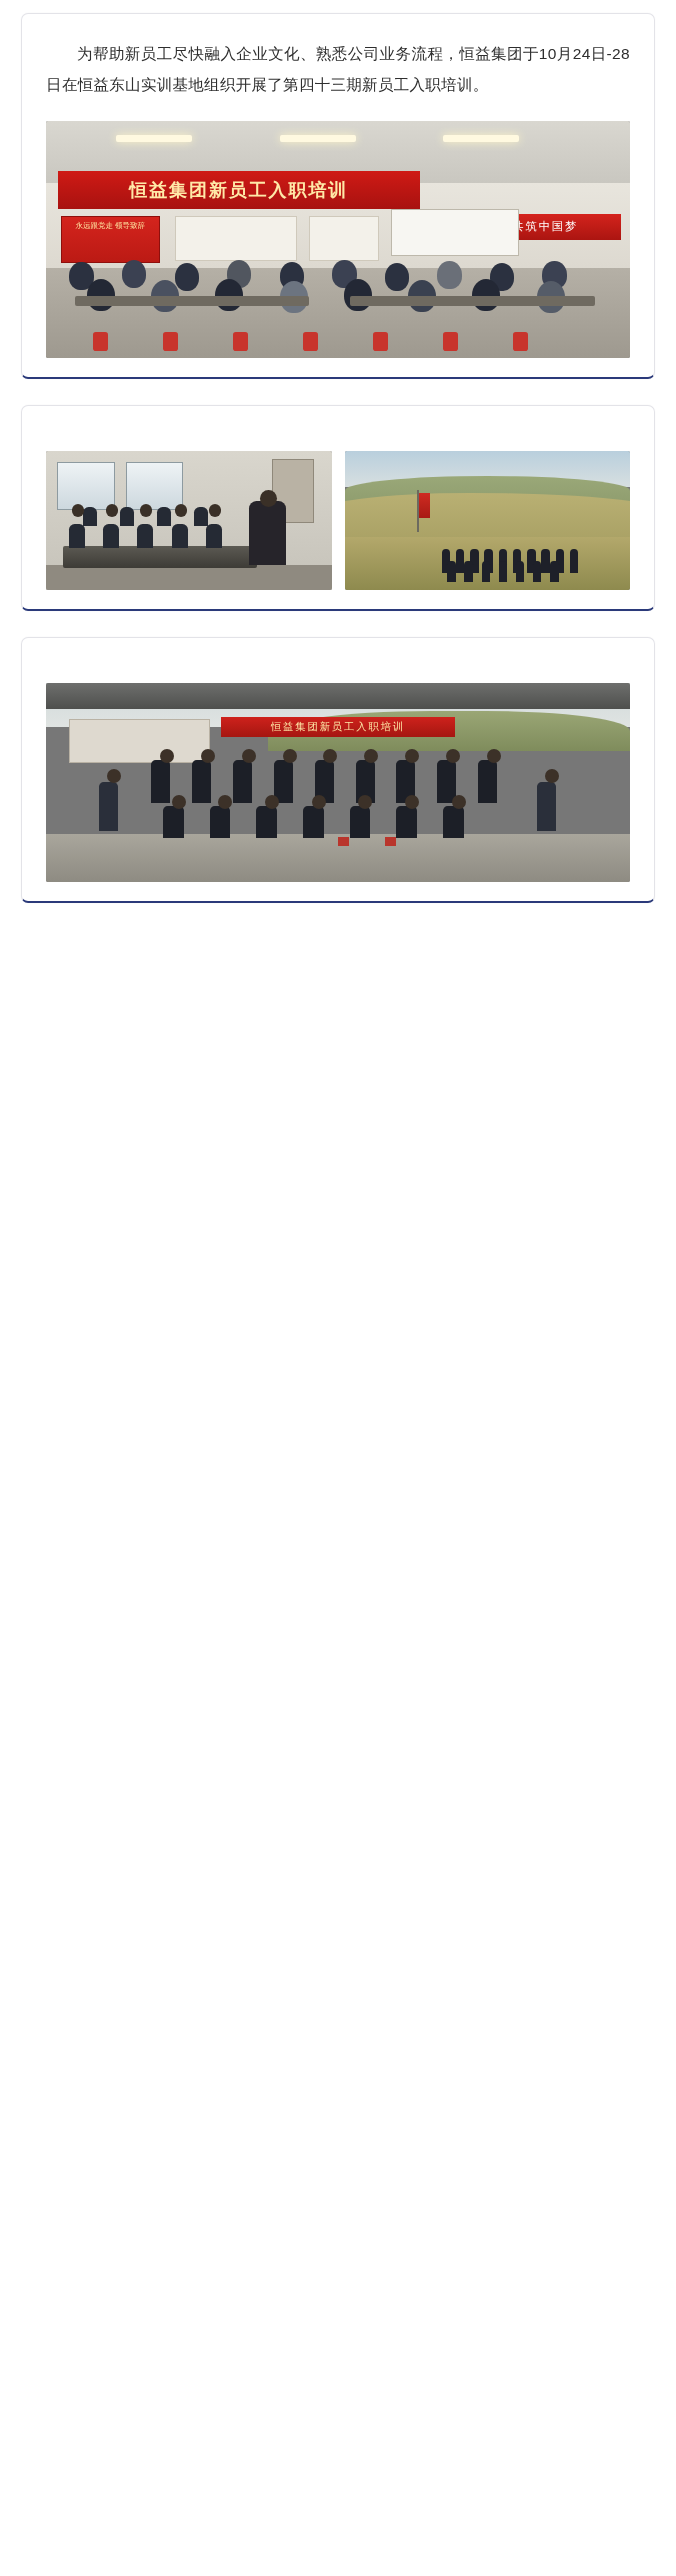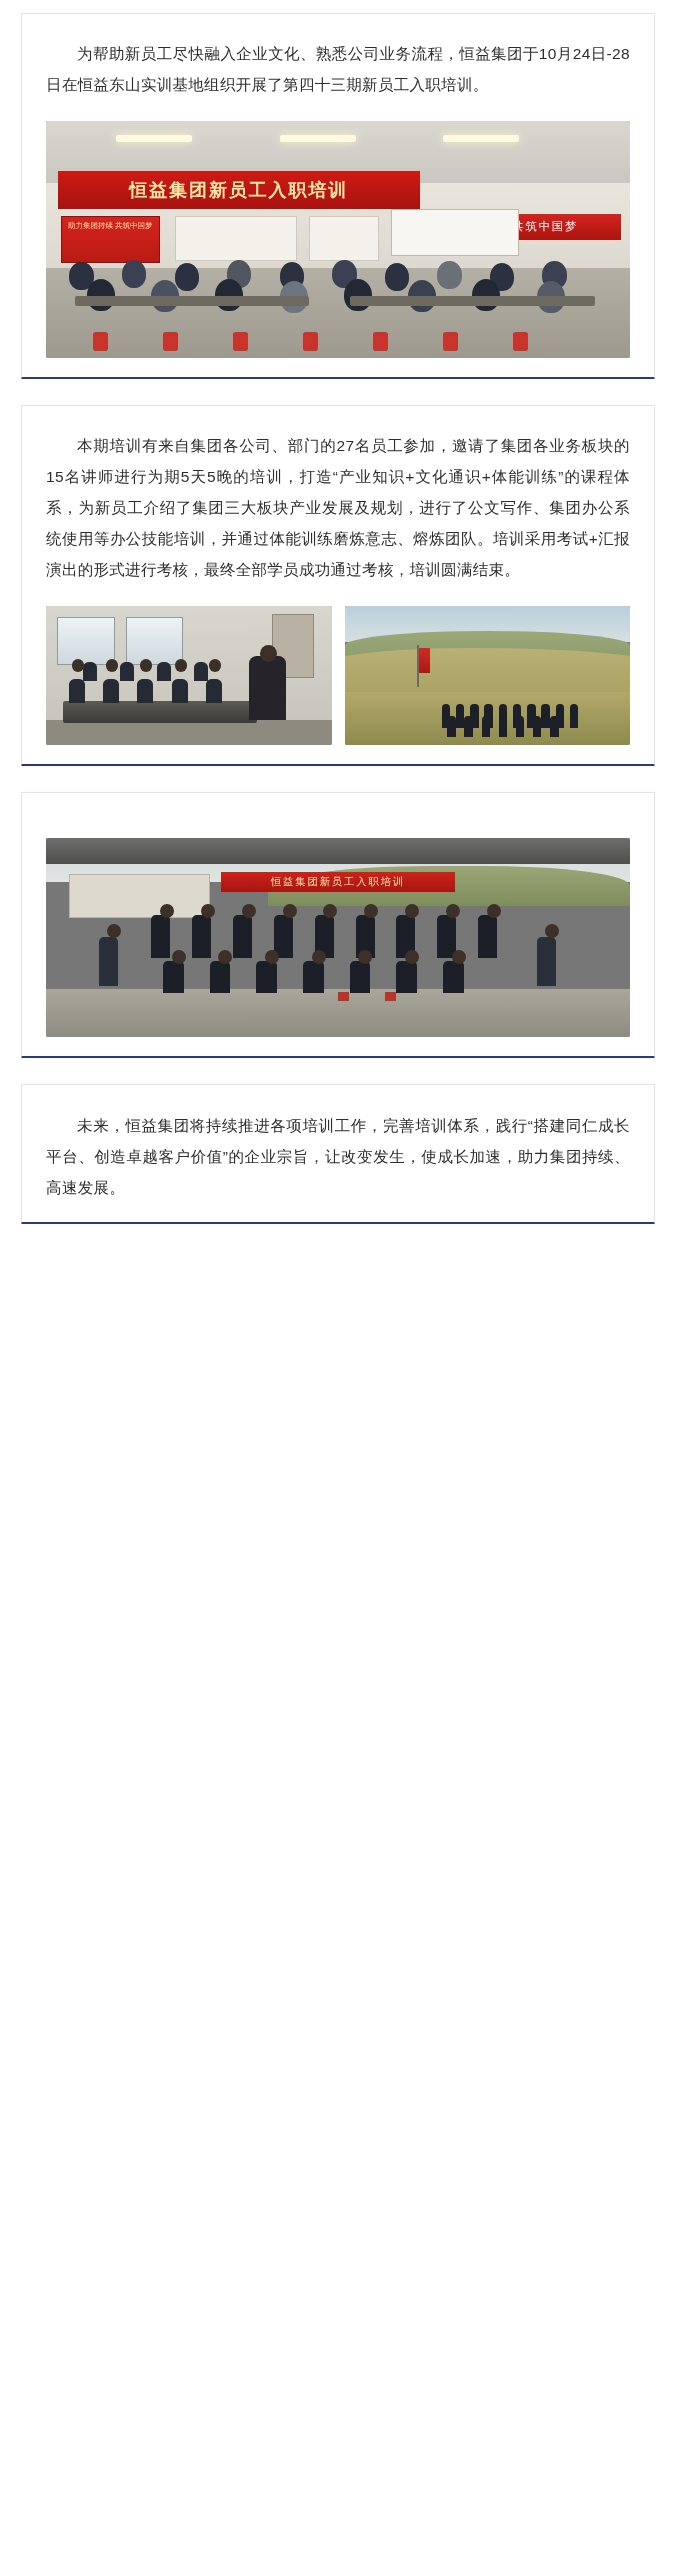--- a/index.html
+++ b/index.html
@@ -15,21 +15,21 @@
     background: #ffffff;
     padding: 13px 20.7px 17px 20.7px;
     display: flex;
     flex-direction: column;
     gap: 26px;
   }
   .card {
     background: #ffffff;
     border: 0.9px solid #e3e3e8;
     border-bottom: 2.8px solid #2b3a7a;
-    border-radius: 1px;
+    border-radius: 7px;
     padding: 24.4px 24.4px 19px 24.4px;
     box-shadow: 0 0 0 0.9px rgba(0,0,0,0.01);
   }
   .para {
     font-size: 15.5px;
     line-height: 2.0;
     color: #2e2e2e;
     text-align: justify;
     text-indent: 2em;
     letter-spacing: 0.3px;
@@ -183,21 +183,21 @@
     <div class="photo-wrap">
       <div class="photo p1">
         <div class="ceiling"></div>
         <div class="light" style="left:12%;"></div>
         <div class="light" style="left:40%;"></div>
         <div class="light" style="left:68%;"></div>
         <div class="wall"></div>
 
         <div class="banner">恒益集团新员工入职培训</div>
         <div class="banner-right">共筑中国梦</div>
-        <div class="poster-left">助力集团持续 共筑中国梦</div>
+        <div class="poster-left">永远跟党走 领导致辞</div>
 
         <div class="board"></div>
         <div class="board b2"></div>
         <div class="screen"></div>
 
         <div class="floor"></div>
 
         <div class="crowd">
           <div class="head" style="left:4%;  top:18%; width:24.4px; height:28px;"></div>
           <div class="head" style="left:13%; top:16%; width:24.4px; height:28px; background:#3b4152;"></div>
@@ -228,21 +228,20 @@
         <div class="stool" style="left:32%;"></div>
         <div class="stool" style="left:44%;"></div>
         <div class="stool" style="left:56%;"></div>
         <div class="stool" style="left:68%;"></div>
         <div class="stool" style="left:80%;"></div>
       </div>
     </div>
   </div>
 
   <div class="card">
-    <p class="para">本期培训有来自集团各公司、部门的27名员工参加，邀请了集团各业务板块的15名讲师进行为期5天5晚的培训，打造“产业知识+文化通识+体能训练”的课程体系，为新员工介绍了集团三大板块产业发展及规划，进行了公文写作、集团办公系统使用等办公技能培训，并通过体能训练磨炼意志、熔炼团队。培训采用考试+汇报演出的形式进行考核，最终全部学员成功通过考核，培训圆满结束。</p>
 
     <div class="photo-row">
 
       <div class="photo p2 p2a">
         <div class="wall"></div>
         <div class="window" style="left:4%;"></div>
         <div class="window" style="left:28%;"></div>
         <div class="door"></div>
         <div class="floor"></div>
         <div class="desk"></div>
@@ -342,18 +341,15 @@
         <div class="chair" style="left:58%;"></div>
 
         <div class="pp" style="left:9%;  bottom:26%; width:19px; height:49px; background:#2a2f3a;"></div>
         <div class="ph" style="left:10.5%; bottom:50%; width:14px; height:14px;"></div>
         <div class="pp" style="left:84%; bottom:26%; width:19px; height:49px; background:#2a2f3a;"></div>
         <div class="ph" style="left:85.5%; bottom:50%; width:14px; height:14px;"></div>
       </div>
     </div>
   </div>
 
-  <div class="card">
-    <p class="para">未来，恒益集团将持续推进各项培训工作，完善培训体系，践行“搭建同仁成长平台、创造卓越客户价值”的企业宗旨，让改变发生，使成长加速，助力集团持续、高速发展。</p>
-  </div>
 
 </div>
 
 
 </body></html>

